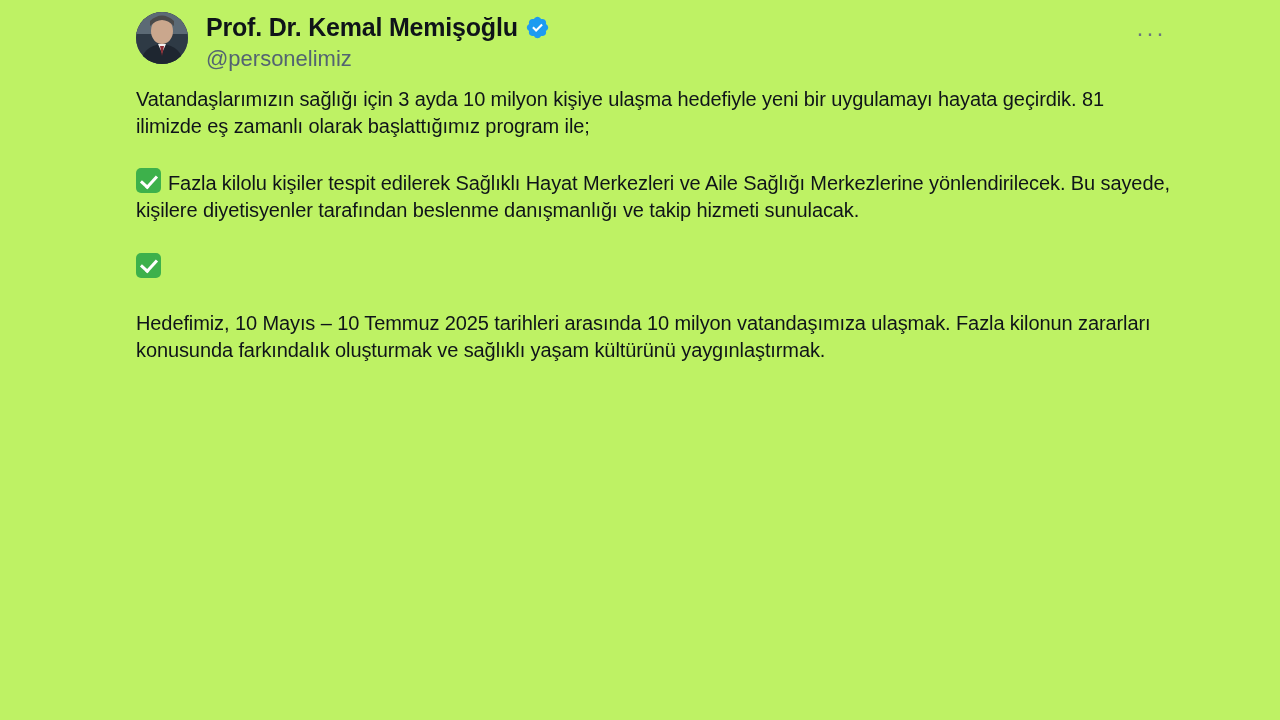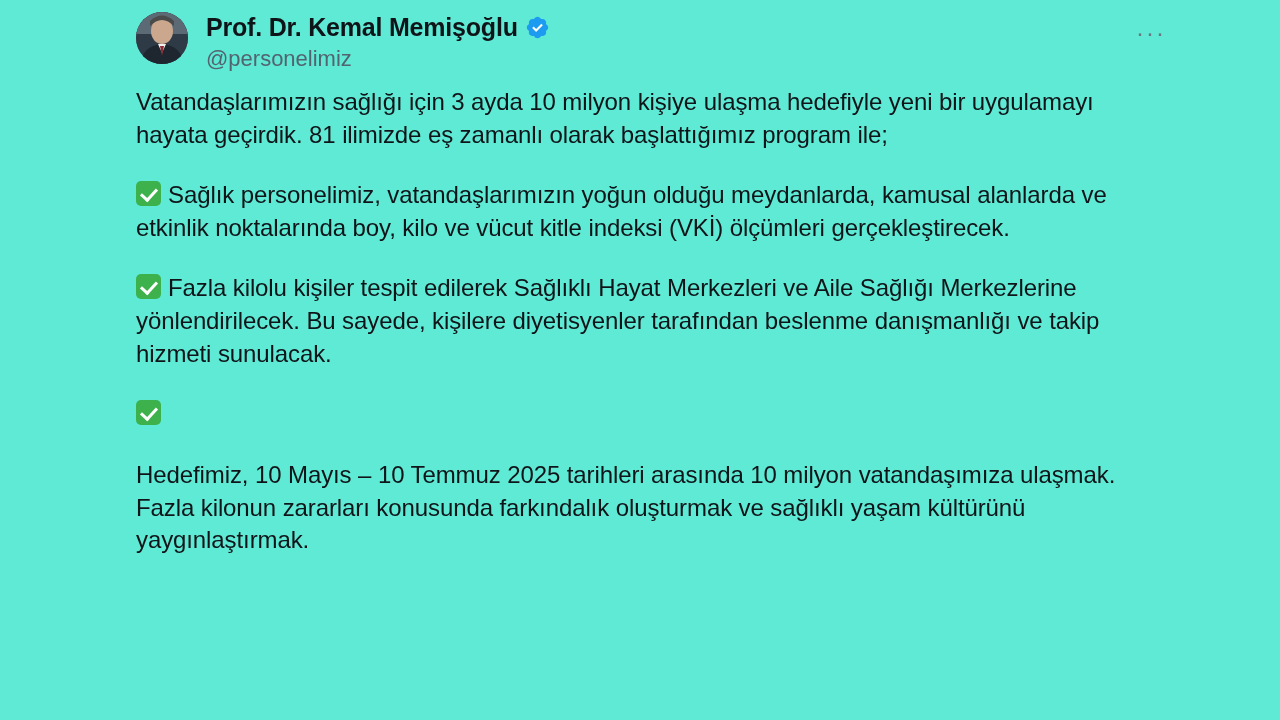--- a/index.html
+++ b/index.html
@@ -10,21 +10,21 @@
     height: 720px;
     background: #ffffff;
     font-family: "Liberation Sans", sans-serif;
     overflow: hidden;
   }
 
   .tweet {
     position: relative;
     width: 1280px;
     height: 720px;
-    background: #5eead4;
+    background: #bef264;
     padding: 8px 0 0 0;
   }
 
   .tweet-header {
     display: flex;
     align-items: flex-start;
     padding: 4px 24px 0 136px;
     position: relative;
     min-height: 62px;
   }
@@ -93,21 +93,21 @@
     font-size: 24px;
     letter-spacing: 2px;
     border-radius: 50%;
     cursor: pointer;
     user-select: none;
     line-height: 1;
   }
 
   .tweet-body {
     padding: 14px 110px 0 136px;
-    font-size: 24px;
+    font-size: 20px;
     line-height: 1.36;
     color: #0f1419;
     letter-spacing: -0.1px;
   }
 
   .para {
     margin: 0 0 28px 0;
   }
 
   .para:last-child { margin-bottom: 0; }
@@ -166,23 +166,20 @@
 
     <div class="more-button">···</div>
   </div>
 
   <div class="tweet-body">
 
     <p class="para">
       <span>Vatandaşlarımızın sağlığı için 3 ayda 10 milyon kişiye ulaşma hedefiyle yeni bir uygulamayı hayata geçirdik. 81 ilimizde eş zamanlı olarak başlattığımız program ile;</span>
     </p>
 
-    <p class="para">
-      <span class="check"></span><span>Sağlık personelimiz, vatandaşlarımızın yoğun olduğu meydanlarda, kamusal alanlarda ve etkinlik noktalarında boy, kilo ve vücut kitle indeksi (VKİ) ölçümleri gerçekleştirecek.</span>
-    </p>
 
     <p class="para">
       <span class="check"></span><span>Fazla kilolu kişiler tespit edilerek Sağlıklı Hayat Merkezleri ve Aile Sağlığı Merkezlerine yönlendirilecek. Bu sayede, kişilere diyetisyenler tarafından beslenme danışmanlığı ve takip hizmeti sunulacak.</span>
     </p>
 
     <p class="para">
       <span class="check"></span>
     </p>
 
     <p class="para">

